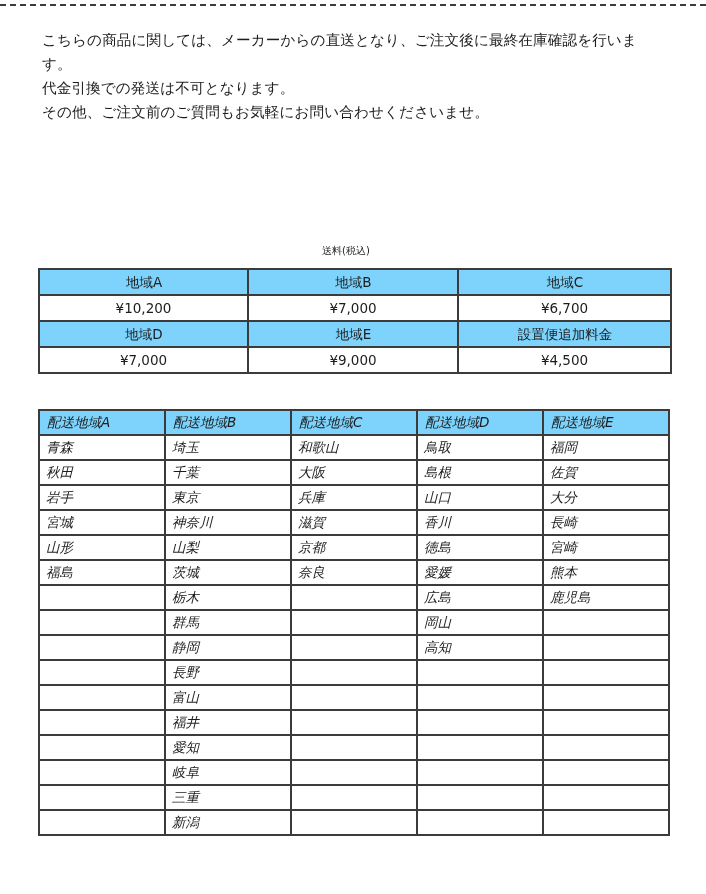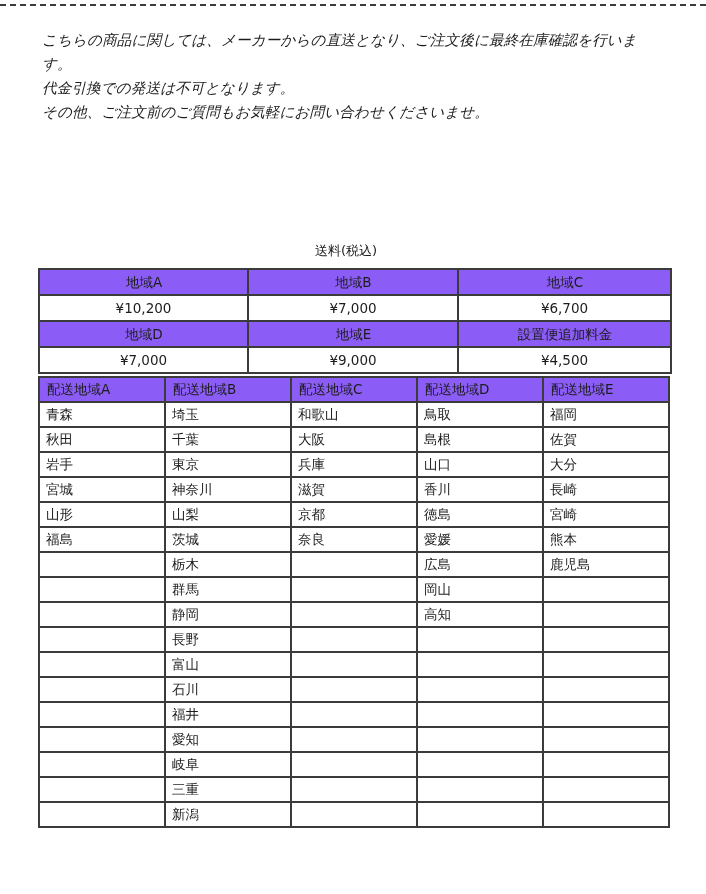--- a/index.html
+++ b/index.html
@@ -36,68 +36,68 @@
     width: 624px;
     font-size: 14.6px;
     line-height: 24px;
     letter-spacing: 0.1px;
     text-align: left;
   }
   .notice p {
     margin: 0;
     padding: 0;
     text-indent: 0;
-    font-style: italic;
   }
 
   
   .fee-title {
     position: absolute;
     top: 242px;
     left: 0;
     width: 692px;
     text-align: center;
-    font-size: 13px;
+    font-size: 10px;
     line-height: 18px;
   }
 
   table.grid {
     border-collapse: collapse;
     table-layout: fixed;
   }
   table.grid td {
     border: 2px solid #3b3b3b;
     font-size: 13.5px;
     line-height: 17px;
     padding: 0 6px;
     vertical-align: middle;
     background: #ffffff;
   }
   table.grid td.hd {
-    background: #8b5cf6;
+    background: #7dd3fc;
     padding-left: 7px;
   }
 
   .fee-table {
     position: absolute;
     top: 268px;
     left: 38px;
     width: 632px;
   }
   .fee-table td {
     height: 24px;
     text-align: center;
   }
 
   
   .pref-table {
     position: absolute;
-    top: 376px;
+    top: 409px;
     left: 38px;
     width: 630px;
+    font-style: italic;
   }
   .pref-table td {
     height: 23px;
     text-align: left;
     padding: 0 0 0 7px;
   }
   .pref-table td.hd {
     background: #d9d9d9;
   }
   .pref-table td.empty {
@@ -235,27 +235,20 @@
       </tr>
       <tr>
         <td class="empty"></td>
         <td>富山</td>
         <td class="empty"></td>
         <td class="empty"></td>
         <td class="empty"></td>
       </tr>
       <tr>
         <td class="empty"></td>
-        <td>石川</td>
-        <td class="empty"></td>
-        <td class="empty"></td>
-        <td class="empty"></td>
-      </tr>
-      <tr>
-        <td class="empty"></td>
         <td>福井</td>
         <td class="empty"></td>
         <td class="empty"></td>
         <td class="empty"></td>
       </tr>
       <tr>
         <td class="empty"></td>
         <td>愛知</td>
         <td class="empty"></td>
         <td class="empty"></td>

